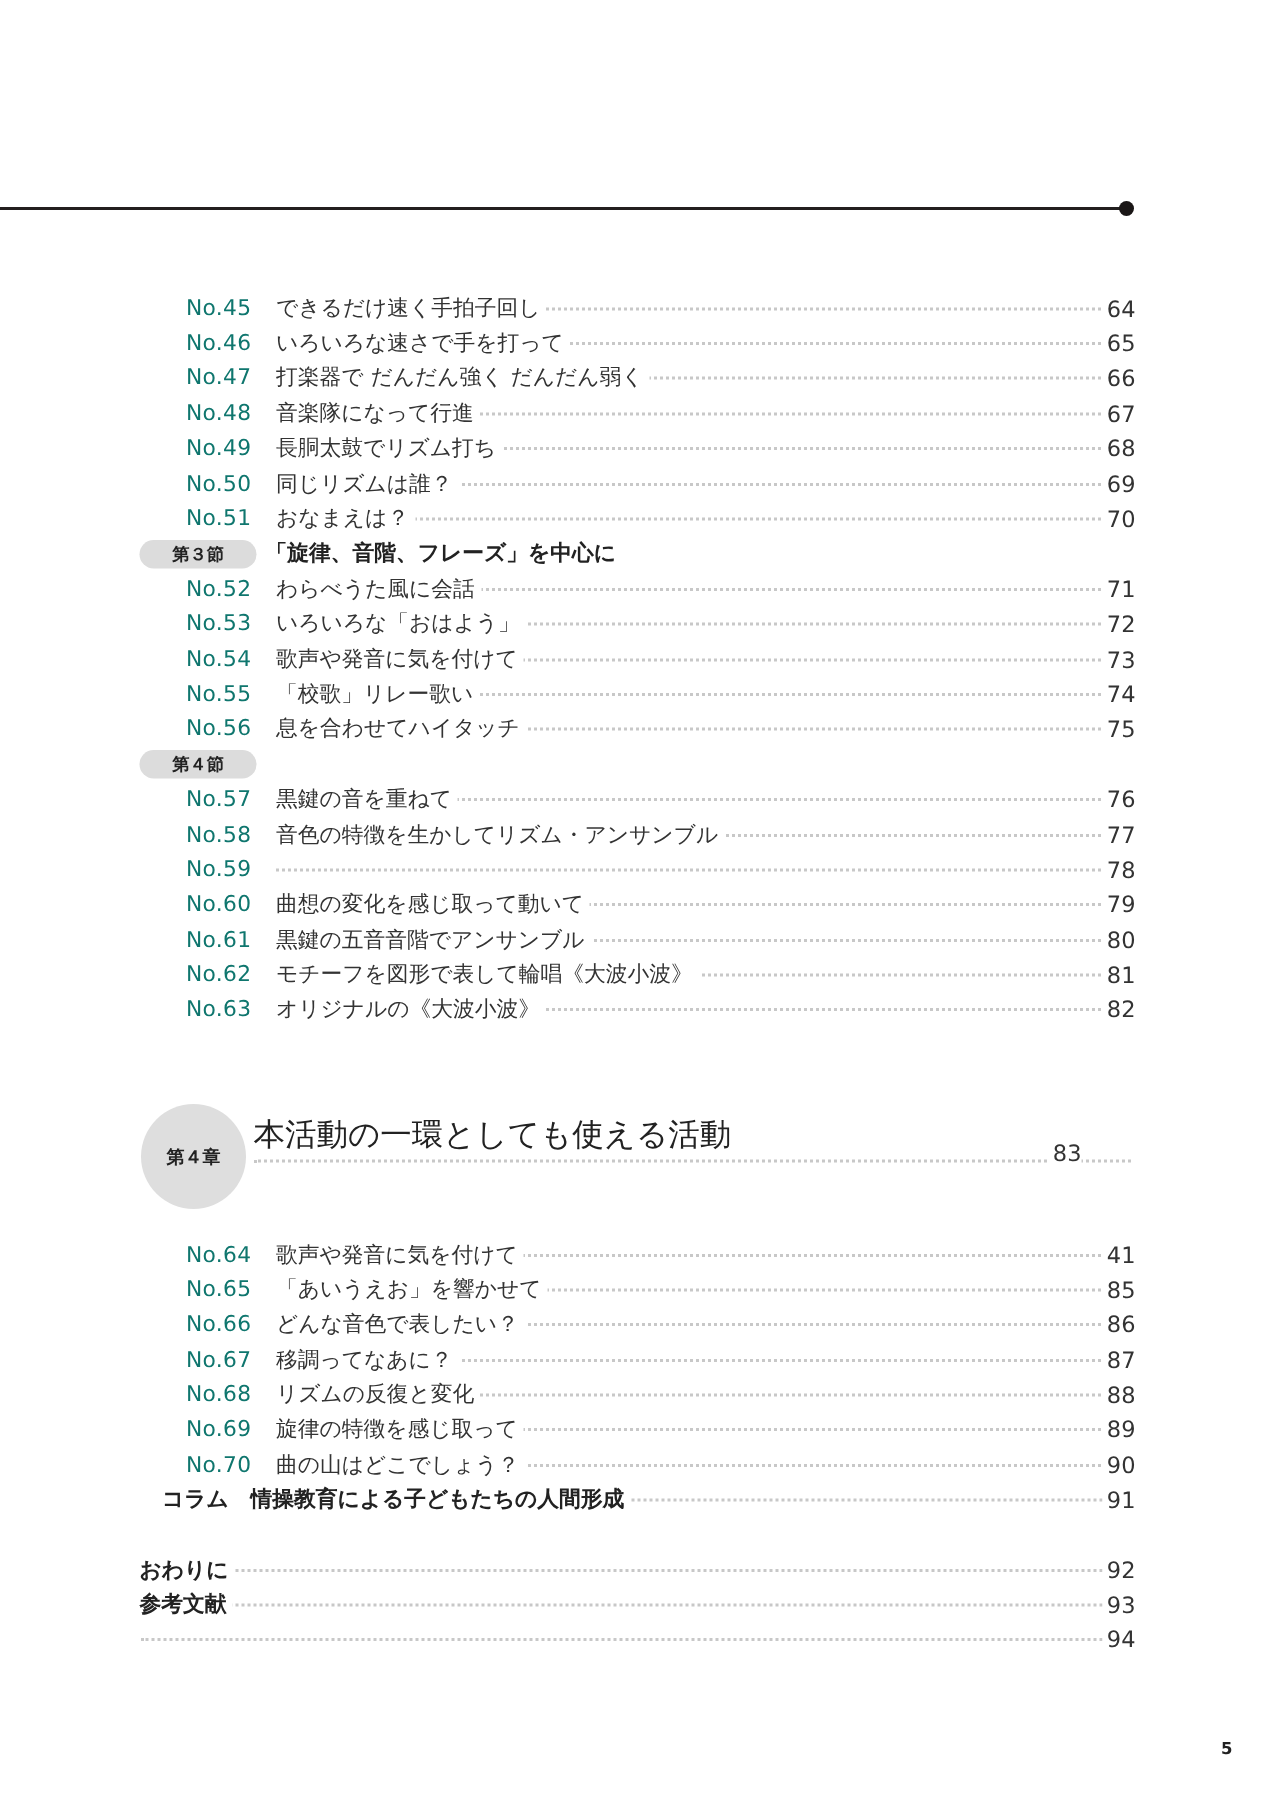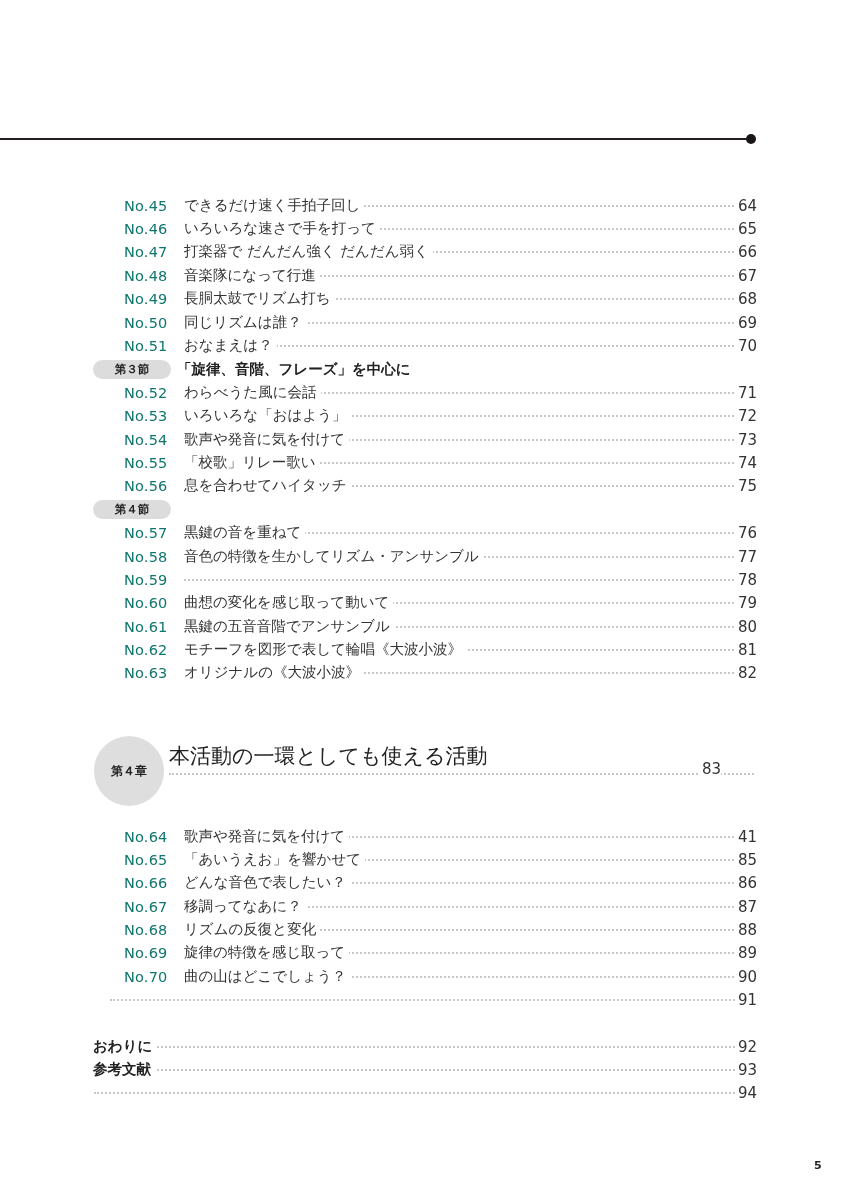--- a/index.html
+++ b/index.html
@@ -204,20 +204,21 @@
   <span class="page">89</span>
 </div>
 <div class="row" style="top:965px">
   <span class="num">No.70</span>
   <span class="leader" style="left:184px;width:570px"></span>
   <span class="title">曲の山はどこでしょう？</span>
   <span class="page">90</span>
 </div>
 <div class="row bold-row" style="top:988px">
   <span class="leader" style="left:110px;width:644px"></span>
+  <span class="title" style="left:108px">コラム　情操教育による子どもたちの人間形成</span>
   <span class="page">91</span>
 </div>
 
 <div class="row bold-row" style="top:1035px">
   <span class="leader" style="left:94px;width:660px"></span>
   <span class="title" style="left:93px">おわりに</span>
   <span class="page">92</span>
 </div>
 <div class="row bold-row" style="top:1058px">
   <span class="leader" style="left:94px;width:660px"></span>

